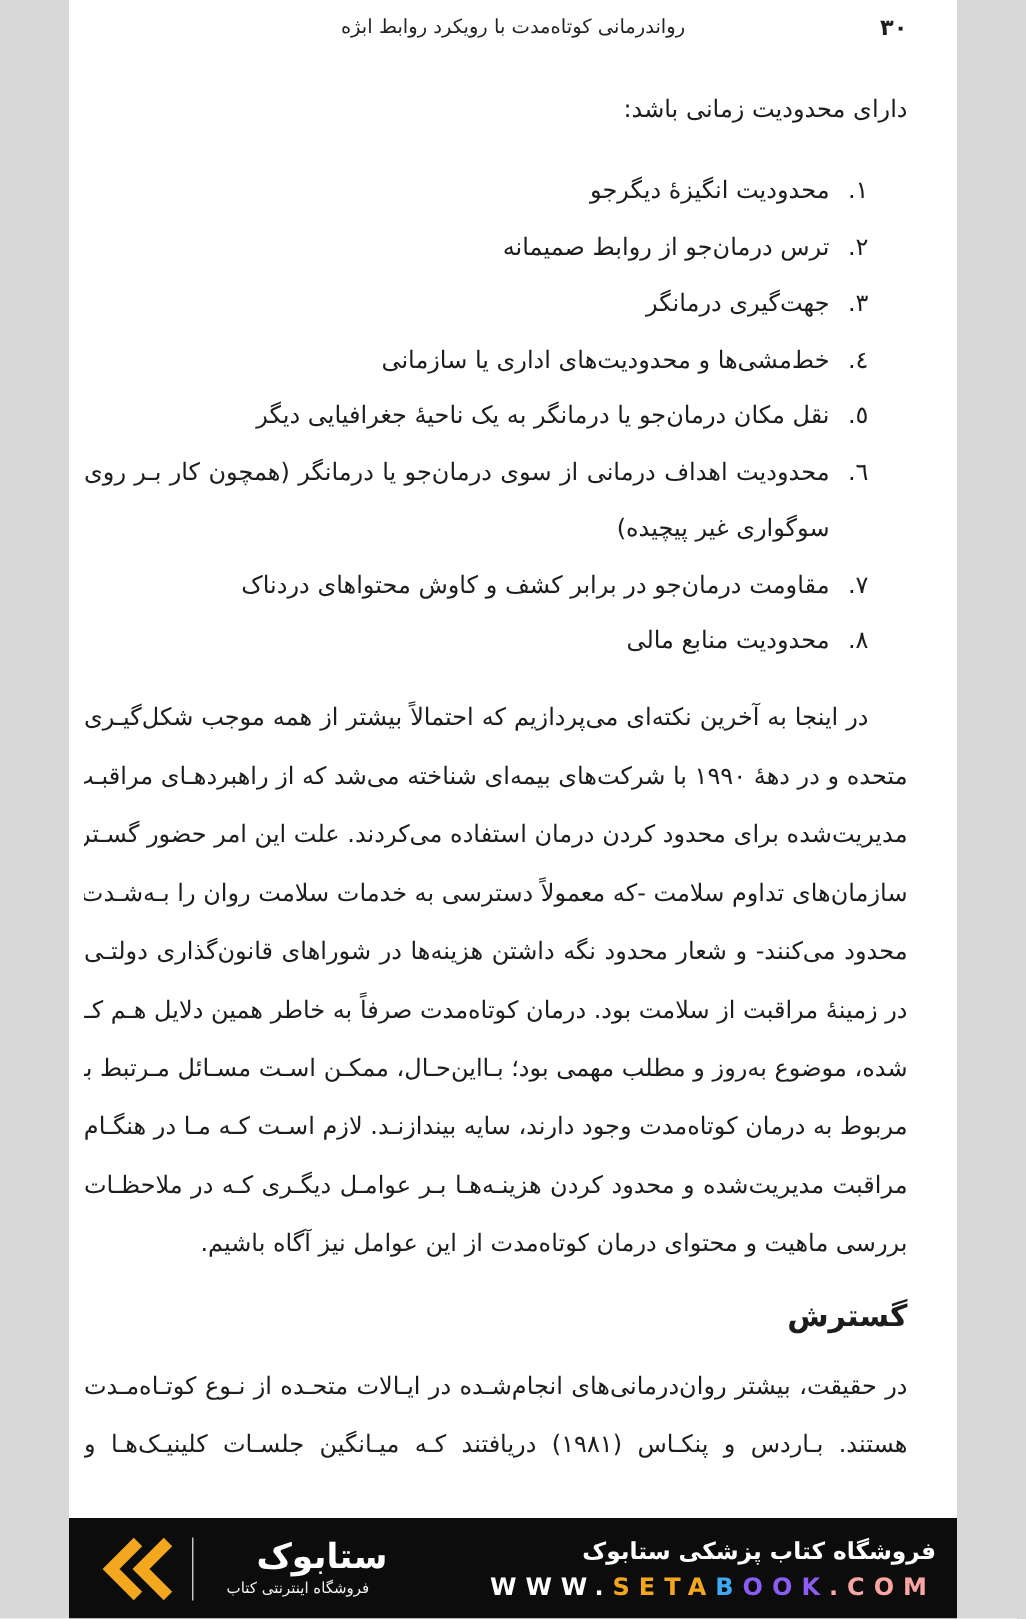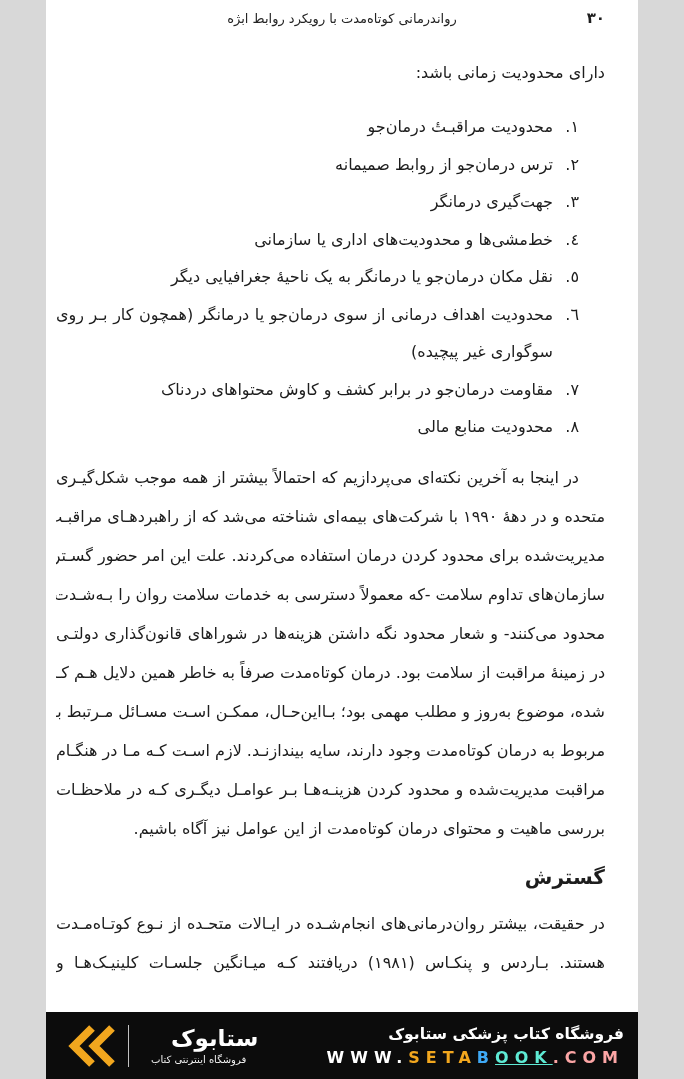--- a/index.html
+++ b/index.html
@@ -84,21 +84,21 @@
     <div class="page-number">۳۰</div>
   </header>
 
   <main class="content">
 
     <p class="intro-line">دارای محدودیت زمانی باشد:</p>
 
     <ol class="numbered-list">
       <li>
         <span class="num">۱.</span>
-        <span class="txt">محدودیت مراقبـتٔ درمان‌جو</span>
+        <span class="txt">محدودیت انگیزهٔ دیگر‌جو</span>
       </li>
       <li>
         <span class="num">۲.</span>
         <span class="txt">ترس درمان‌جو از روابط صمیمانه</span>
       </li>
       <li>
         <span class="num">۳.</span>
         <span class="txt">جهت‌گیری درمانگر</span>
       </li>
       <li>
@@ -141,21 +141,21 @@
     <div class="para para2">
         <div class="tline">در حقیقت، بیشتر روان‌درمانی‌های انجام‌شـده در ایـالات متحـده از نـوع کوتـاه‌مـدت</div>
         <div class="tline">هستند. بـاردس و پنکـاس (۱۹۸۱) دریافتند کـه میـانگین جلسـات کلینیـک‌هـا و</div>
       </div>
 
   </main>
 
   <footer class="footer" style="background: rgb(12, 12, 12);">
     <div class="footer-text">
       <div class="store-name">فروشگاه کتاب پزشکی ستابوک</div>
-      <div class="footer-url"><span style="color: rgb(255, 255, 255);">WWW.</span><span style="color: rgb(242, 167, 30);">SETA</span><span style="color: rgb(63, 169, 245);">B</span><span style="color: #5eead4; text-decoration: underline;">OOK</span><span style="color: #fca5a5;">.COM</span></div>
+      <div class="footer-url"><span style="color: rgb(255, 255, 255);">WWW.</span><span style="color: rgb(242, 167, 30);">SETA</span><span style="color: rgb(63, 169, 245);">B</span><span style="color: #8b5cf6;">OOK</span><span style="color: #fca5a5;">.COM</span></div>
     </div>
     <div class="footer-logo">
       <svg class="logo-chevrons" width="54" height="44" viewBox="0 0 54 44" aria-hidden="true">
         <path class="chev" d="M28 4 L10 22 L28 40" fill="none" stroke="#f2a71e" stroke-width="8"></path>
         <path class="chev" d="M48 4 L30 22 L48 40" fill="none" stroke="#f2a71e" stroke-width="8"></path>
       </svg>
       <div class="logo-divider"></div>
       <div class="logo-col">
         <div class="logo-brand">ستابوک</div>
         <div class="logo-tagline">فروشگاه اینترنتی کتاب</div>

